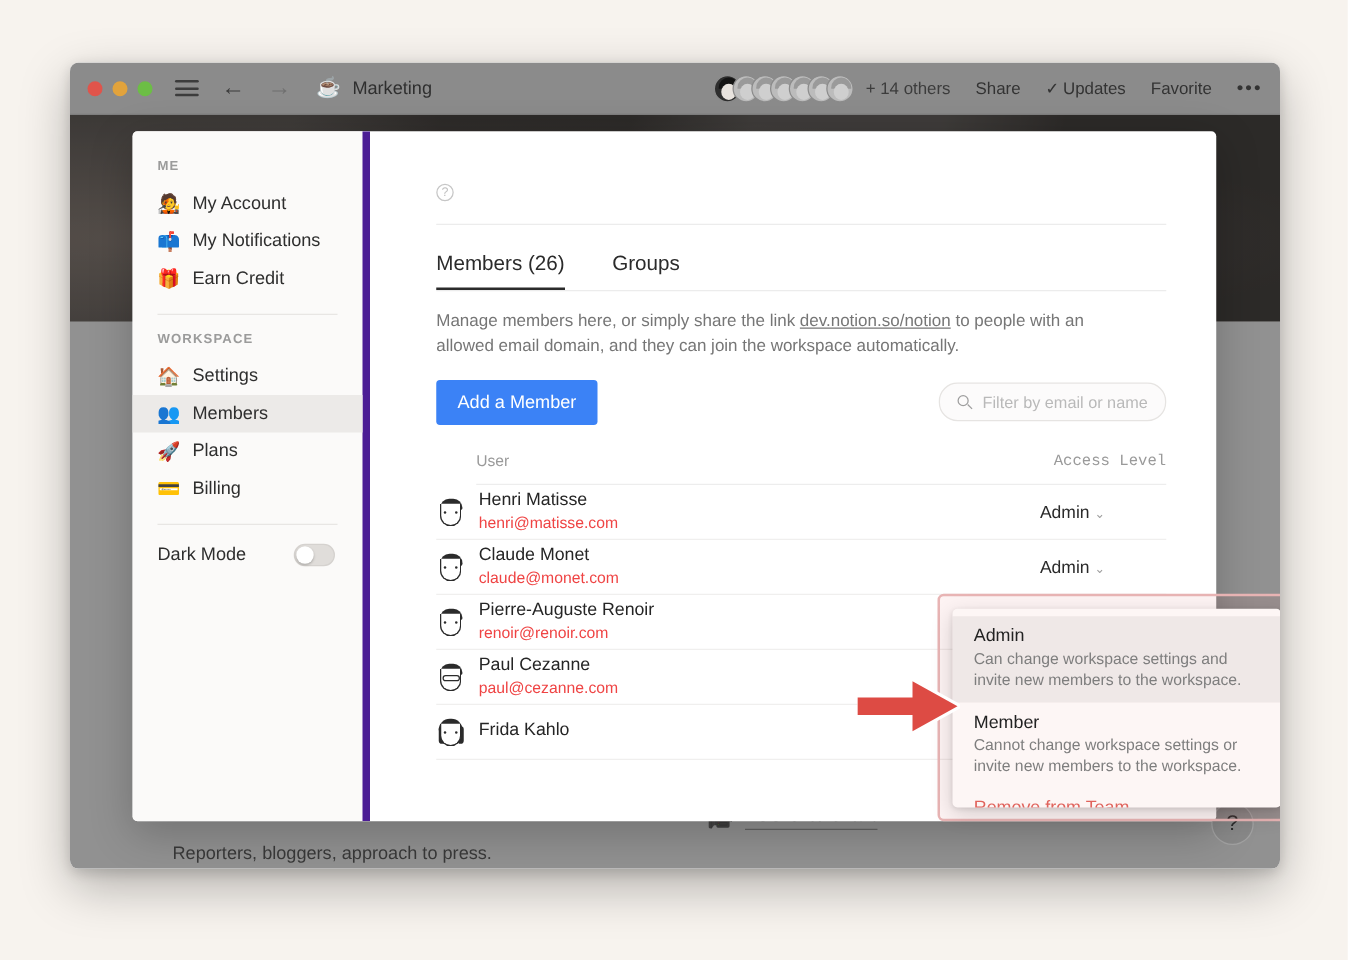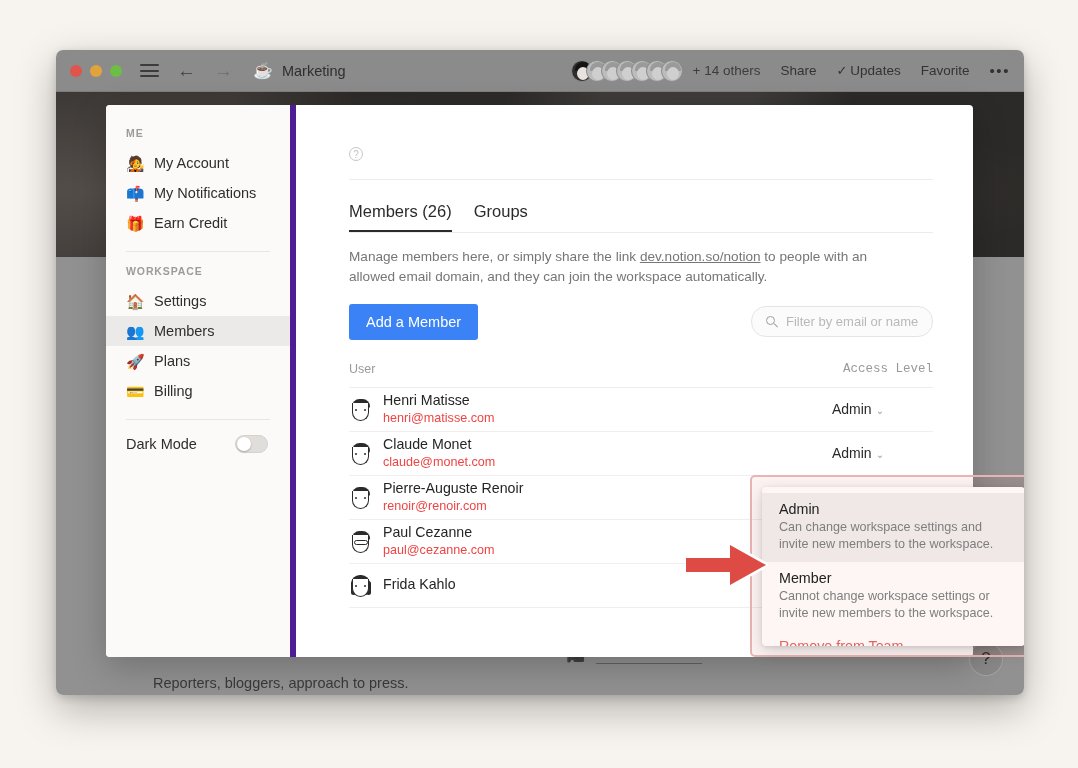--- a/index.html
+++ b/index.html
@@ -126,21 +126,21 @@
   #learn-row{
     display:flex;align-items:center;gap:8px;
     padding:42px 40px 0 53px;color:#b9b9b9;font-size:14.5px;
   }
   .qmark{
     width:14px;height:14px;border-radius:50%;border:1.2px solid #c6c6c6;
     font-size:10px;display:flex;align-items:center;justify-content:center;color:#c0c0c0;flex:0 0 14px;
   }
   #hr-top{height:1px;background:#ececec;margin:18px 40px 0 53px;}
 
-  #tabs{display:flex;gap:0;padding:22px 0 0 53px;align-items:flex-end;}
+  #tabs{display:flex;gap:16px;padding:22px 0 0 53px;align-items:flex-end;}
   .tab{
     font-size:16.5px;color:#2b2b2b;padding:0 0 9px 0;margin-right:22px;cursor:pointer;
     border-bottom:2.2px solid transparent;
   }
   .tab.active{border-bottom-color:#2b2b2b;}
   #tabs-line{height:1px;background:#ececec;margin:0 40px 0 53px;}
 
   #blurb{
     padding:14px 70px 0 53px;color:#767676;font-size:13.6px;line-height:1.5;
   }
@@ -166,20 +166,21 @@
   #filter-input::placeholder{color:#b9b9b9;}
   .mag{width:12px;height:12px;position:relative;flex:0 0 12px;}
   .mag .circ{position:absolute;left:0;top:0;width:9px;height:9px;border:1.4px solid #9e9e9e;border-radius:50%;}
   .mag .hdl{position:absolute;left:7.5px;top:7.5px;width:5px;height:1.4px;background:#9e9e9e;transform:rotate(45deg);transform-origin:left center;}
 
   
   #tbl{padding:22px 40px 0 53px;}
   .tbl-head{
     display:flex;font-size:12.5px;color:#9a9a9a;padding-bottom:11px;
     border-bottom:1px solid #ededed;
+    margin-left:32px;
   }
   .th-user{flex:1;}
   .th-access{width:150px;text-align:right;font-family:Liberation Mono, monospace;}
   .row{
     display:flex;align-items:center;padding:9px 0;border-bottom:1px solid #f0efee;height:44px;
   }
   .row .usercell{flex:1;display:flex;align-items:center;gap:11px;}
   .uname{font-size:14.2px;color:#252525;line-height:1.25;}
   .umail{font-size:12.6px;color:#ef4444;line-height:1.35;}
   .acc{width:150px;text-align:center;font-size:14px;color:#2a2a2a;cursor:pointer;}
@@ -299,21 +300,21 @@
     </div>
   </div>
 
   <div id="page-bg">
     <div id="cover"></div>
 
     <div class="bg-block" style="left:246px; top:515px;">
       <span class="be">📣</span>
       <span class="bt">Media/PR</span>
     </div>
-    <div class="bg-sub" style="left:97px; top:583px;">Reporters, bloggers, approach to press.</div>
+    <div class="bg-sub" style="left:82px; top:583px;">Reporters, bloggers, approach to press.</div>
 
     <div class="bg-sub" style="left:546px; top:512px; color:#575757;">Hiring, Community Events</div>
     <div class="bg-block" style="left:510px; top:550px;">
       <span class="be">🎥</span>
       <span class="bt">Tools &amp; Craft</span>
     </div>
 
     <div id="dimmer"></div>
 
     <div id="help-bubble">?</div>

